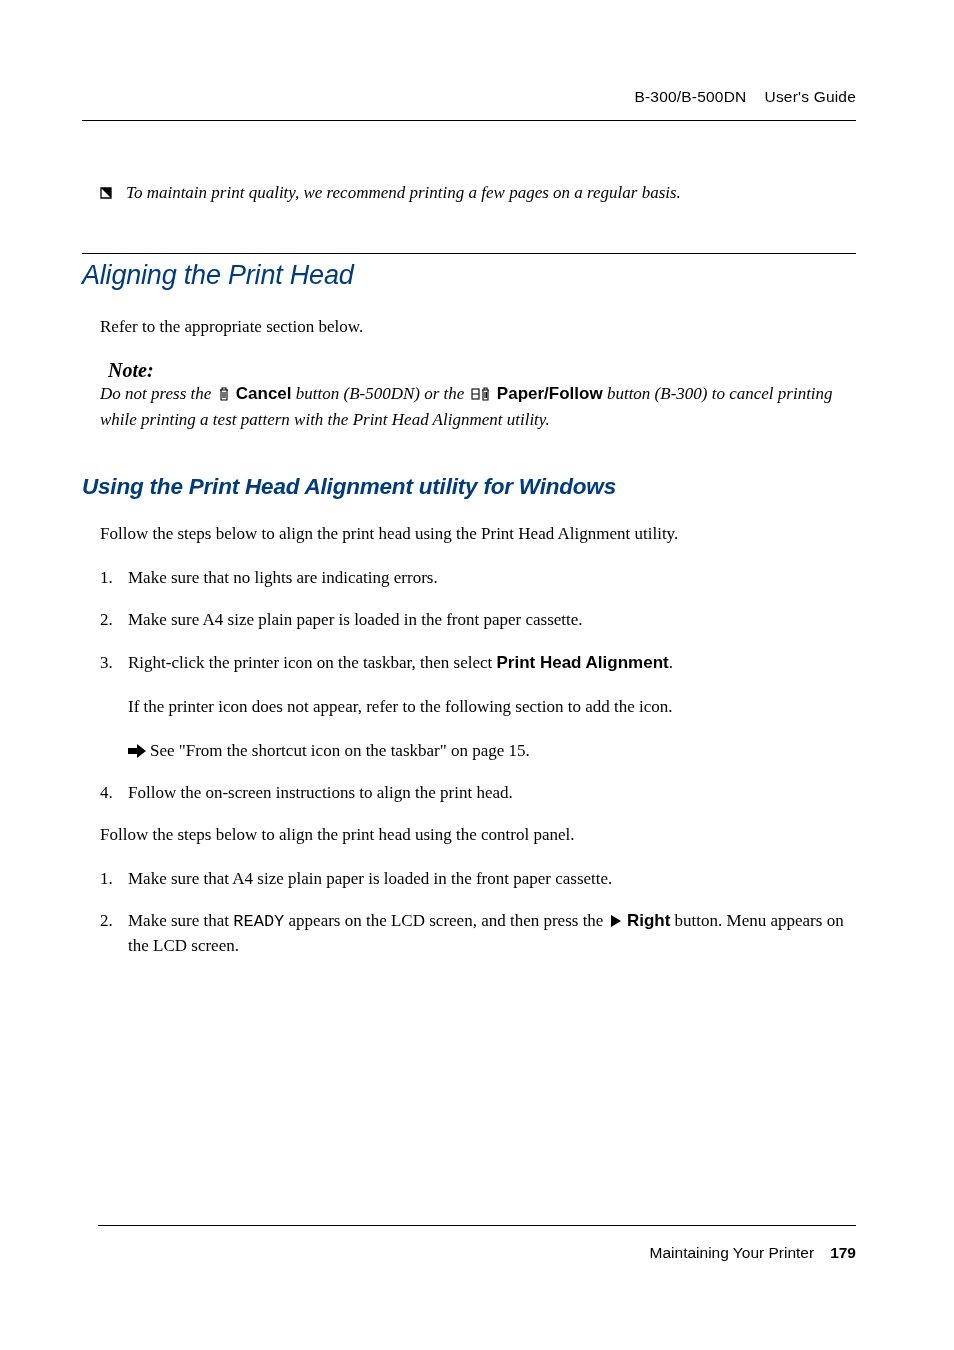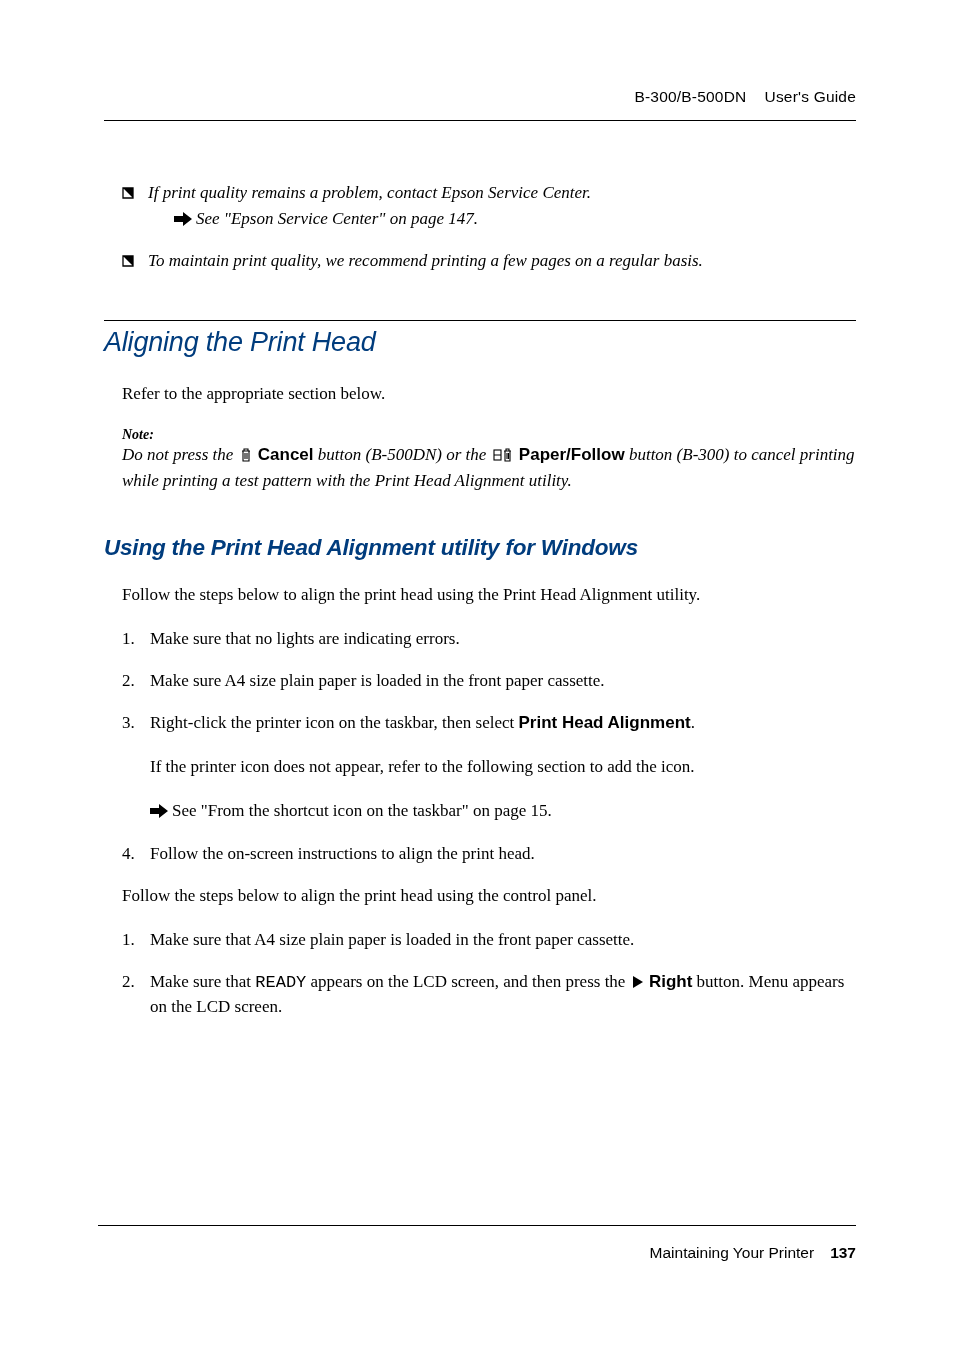--- a/index.html
+++ b/index.html
@@ -5,21 +5,21 @@
   * { box-sizing: border-box; margin: 0; padding: 0; }
   html, body { width: 954px; height: 1350px; background: #fff; }
   body {
     font-family: "Book Antiqua", Palatino, "Palatino Linotype", Georgia, serif;
     color: #000;
     position: relative;
   }
   .page {
     width: 954px;
     height: 1350px;
-    padding: 88px 98px 0 104px;
+    padding: 88px 98px 0 82px;
     position: relative;
   }
   .header-line {
     text-align: right;
     font-family: "Trebuchet MS", "Lucida Grande", Verdana, sans-serif;
     font-size: 15.5px;
     color: #000;
     margin-bottom: 14px;
     letter-spacing: 0.2px;
   }
@@ -86,22 +86,22 @@
   }
   .body {
     font-size: 17px;
     line-height: 1.42;
     margin-left: 18px;
     margin-bottom: 20px;
   }
   .note-label {
     font-style: italic;
     font-weight: bold;
-    font-size: 14px;
-    margin-left: 18px;
+    font-size: 20px;
+    margin-left: 26px;
   }
   .note-body {
     font-style: italic;
     font-size: 17px;
     line-height: 1.42;
     margin-left: 18px;
     margin-bottom: 10px;
   }
   .bold-ui {
     font-family: "Trebuchet MS", "Lucida Grande", Verdana, sans-serif;
@@ -170,37 +170,20 @@
 </head>
 <body>
 
 <div class="page">
 
   <div class="header-line">
     <span>B-300/B-500DN</span>&nbsp;&nbsp;&nbsp;&nbsp;<span>User's Guide</span>
   </div>
   <hr class="top-rule">
 
-  <div class="bullet-item">
-    <span class="bullet-marker">
-      <svg viewBox="0 0 12 12">
-          <path d="M1 1 H11 V11 H1 Z" fill="none" stroke="#000" stroke-width="1.3"></path>
-          <path d="M1 1 L11 1 L11 11 Z" fill="#000"></path>
-        </svg>
-    </span>
-    <div>
-      <div class="bullet-text">If print quality remains a problem, contact Epson Service Center.</div>
-      <div class="arrow-line">
-        <svg class="arrow-svg" viewBox="0 0 18 14">
-            <path d="M0 4 H9 V0 L18 7 L9 14 V10 H0 Z" fill="#000"></path>
-          </svg>
-        <span class="arrow-text">See "Epson Service Center" on page 147.</span>
-      </div>
-    </div>
-  </div>
 
   <div class="bullet-item">
     <span class="bullet-marker">
       <svg viewBox="0 0 12 12">
           <path d="M1 1 H11 V11 H1 Z" fill="none" stroke="#000" stroke-width="1.3"></path>
           <path d="M1 1 L11 1 L11 11 Z" fill="#000"></path>
         </svg>
     </span>
     <div class="bullet-text">To maintain print quality, we recommend printing a few pages on a regular basis.</div>
   </div>
@@ -259,16 +242,16 @@
     <div class="num-content">Make sure that A4 size plain paper is loaded in the front paper cassette.</div>
   </div>
   <div class="num-item">
     <div class="num-marker">2.</div>
     <div class="num-content">
       <span>Make sure that </span><span class="lcd">READY</span><span> appears on the LCD screen, and then press the </span><span class="tri"></span> <span class="bold-ui">Right</span><span> button. Menu appears on the LCD screen.</span>
     </div>
   </div>
 
   <div class="footer">
-    <span>Maintaining Your Printer</span><span class="pnum">137</span>
+    <span>Maintaining Your Printer</span><span class="pnum">179</span>
   </div>
 
 </div>
 
 </body></html>

